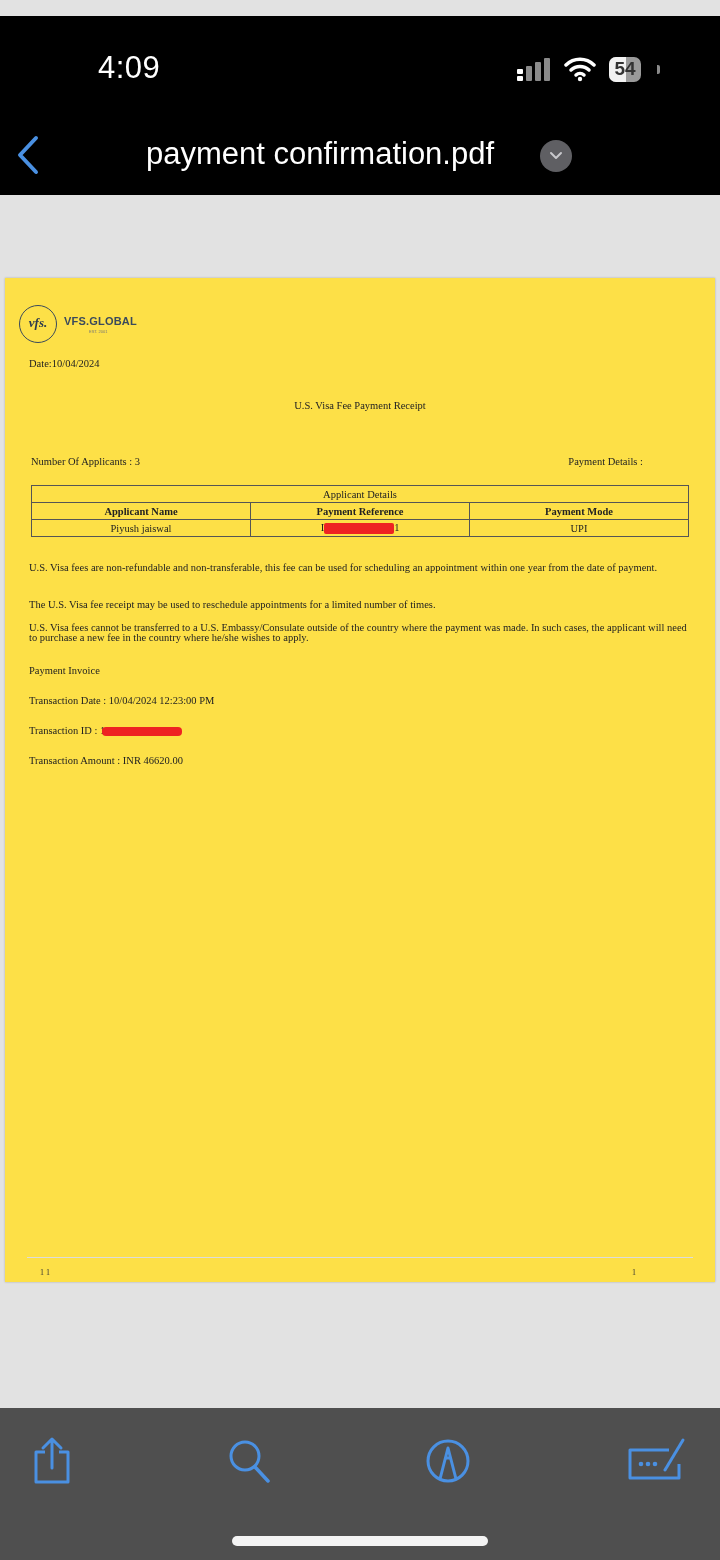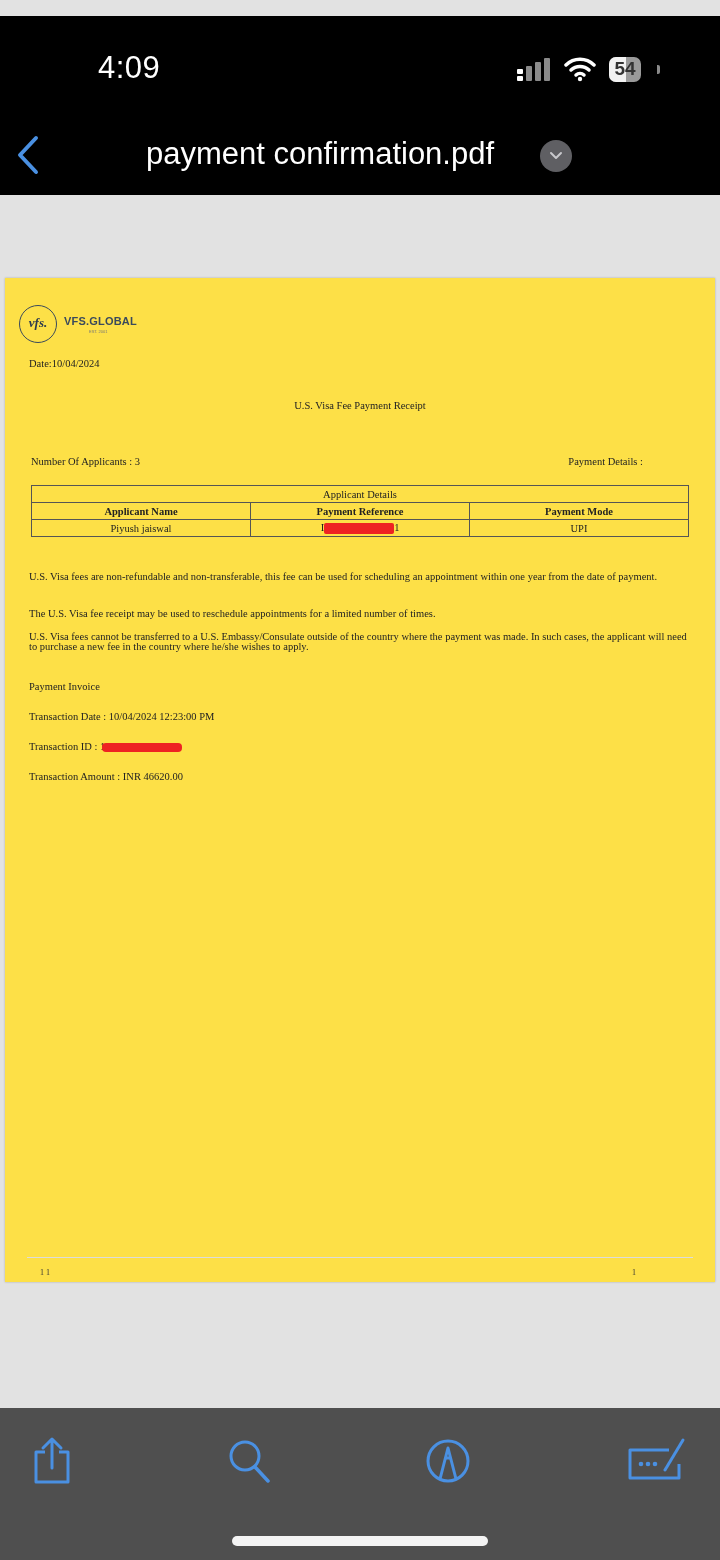--- a/index.html
+++ b/index.html
@@ -32,22 +32,22 @@
   .p-heading { position:absolute; left:0; width:710px; top:122px; text-align:center; font-size:10.5px; }
   .p-applicants { position:absolute; left:26px; top:178px; font-size:10.5px; }
   .p-paydetails { position:absolute; right:72px; top:178px; font-size:10.5px; }
 
   .details-table { position:absolute; left:26px; top:207px; width:658px; border:1px solid #555; border-collapse:collapse; font-size:10.5px; }
   .details-table td, .details-table th { border:1px solid #555; text-align:center; height:17px; padding:0; }
   .details-table th { font-weight:bold; }
   .details-table .caption-row td { font-weight:normal; border-bottom:1px solid #555; }
   .redact { display:inline-block; background:#ee2222; width:70px; height:11px; vertical-align:middle; border-radius:2px; }
 
-  .p-para { position:absolute; left:24px; width:666px; font-size:10.5px; line-height:10px;margin-top:9px; }
-  .p-line { position:absolute; left:24px; font-size:10.5px; white-space:nowrap;margin-top:16px; }
+  .p-para { position:absolute; left:24px; width:666px; font-size:10.5px; line-height:10px; }
+  .p-line { position:absolute; left:24px; font-size:10.5px; white-space:nowrap; }
   .redact-tx { display:inline-block; background:#ee2222; width:80px; height:9px; vertical-align:middle; border-radius:4px; margin-left:-3px; }
 
   .page-footer-line { position:absolute; left:22px; top:979px; width:666px; height:1px; background:#dcdcdc; }
   .page-footer-left { position:absolute; left:35px; top:990px; font-size:8px; color:#333; }
   .page-footer-right { position:absolute; left:627px; top:990px; font-size:8px; color:#333; }
 
   
   .bottom-bar { position:absolute; left:0; top:1408px; width:720px; height:152px; background:#4f4f4f; }
   .tool { position:absolute; top:28px; width:50px; height:50px; cursor:pointer; }
   .home-indicator { position:absolute; left:232px; top:128px; width:256px; height:10px; border-radius:5px; background:#f4f4f4; }

